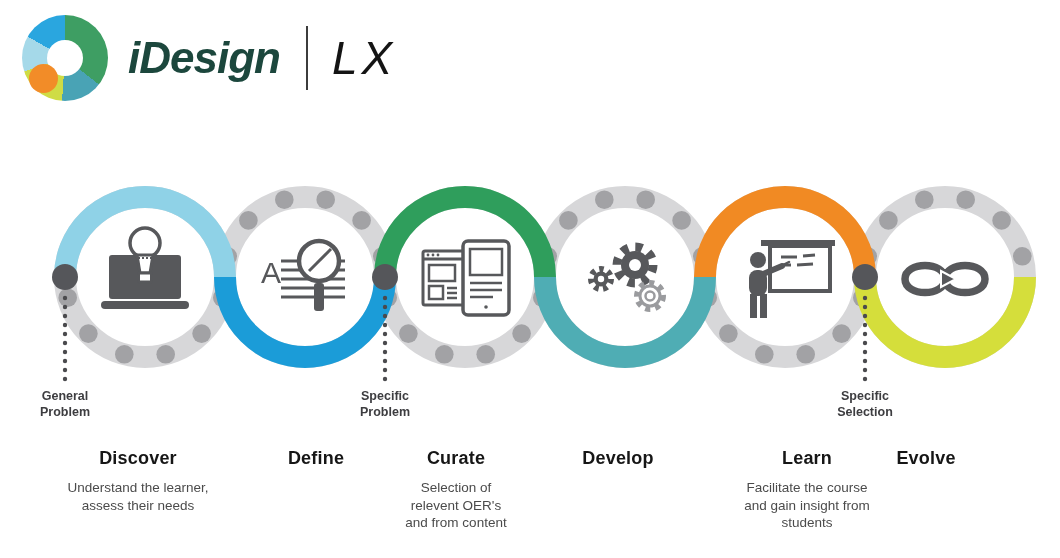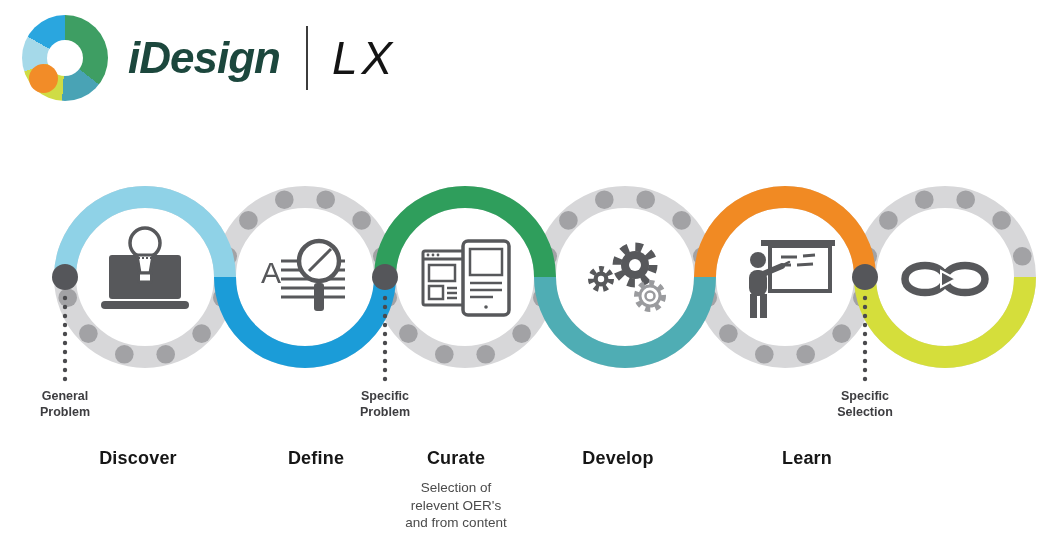--- a/index.html
+++ b/index.html
@@ -301,30 +301,36 @@
   <span class="ln">Specific</span>
   <span class="ln">Problem</span>
 </div>
 <div class="marker-label marker-2">
   <span class="ln">Specific</span>
   <span class="ln">Selection</span>
 </div>
 
 <div class="stage-col col-0">
   <h3 class="stage-title">Discover</h3>
+  <p class="stage-desc">Understand the learner,
+assess their needs</p>
 </div>
 <div class="stage-col col-1">
   <h3 class="stage-title">Define</h3>
 </div>
 <div class="stage-col col-2">
   <h3 class="stage-title">Curate</h3>
   <p class="stage-desc">Selection of
 relevent OER's
 and from content</p>
 </div>
 <div class="stage-col col-3">
   <h3 class="stage-title">Develop</h3>
 </div>
 <div class="stage-col col-4">
   <h3 class="stage-title">Learn</h3>
+  <p class="stage-desc">Facilitate the course
+and gain insight from
+students</p>
 </div>
 <div class="stage-col col-5">
+  <h3 class="stage-title">Evolve</h3>
 </div>
 
 </body></html>

